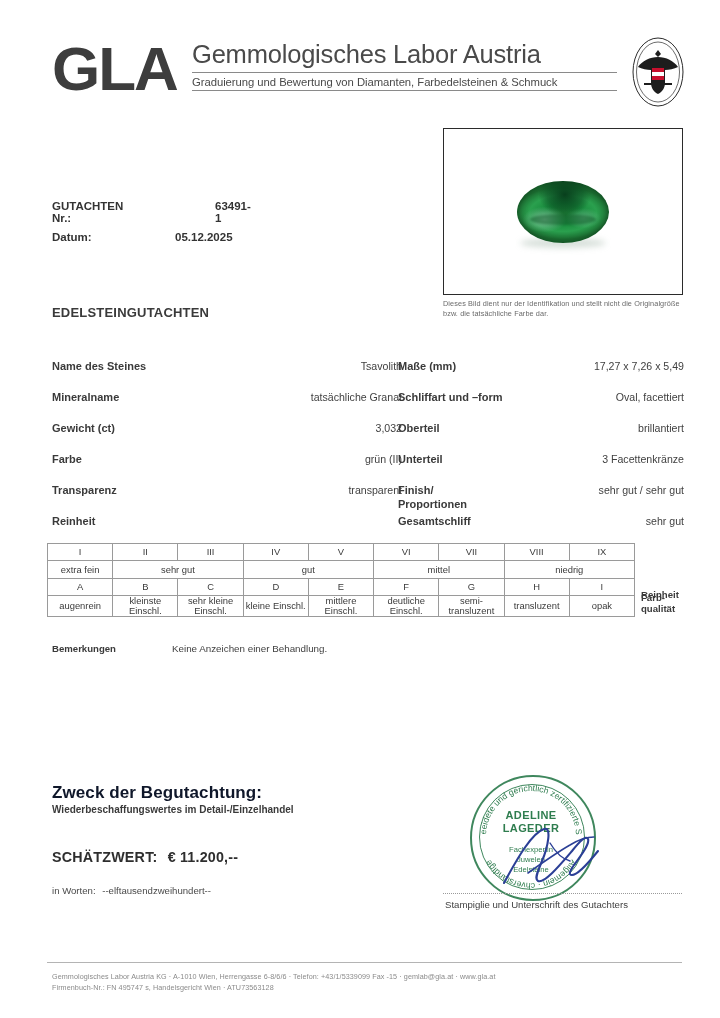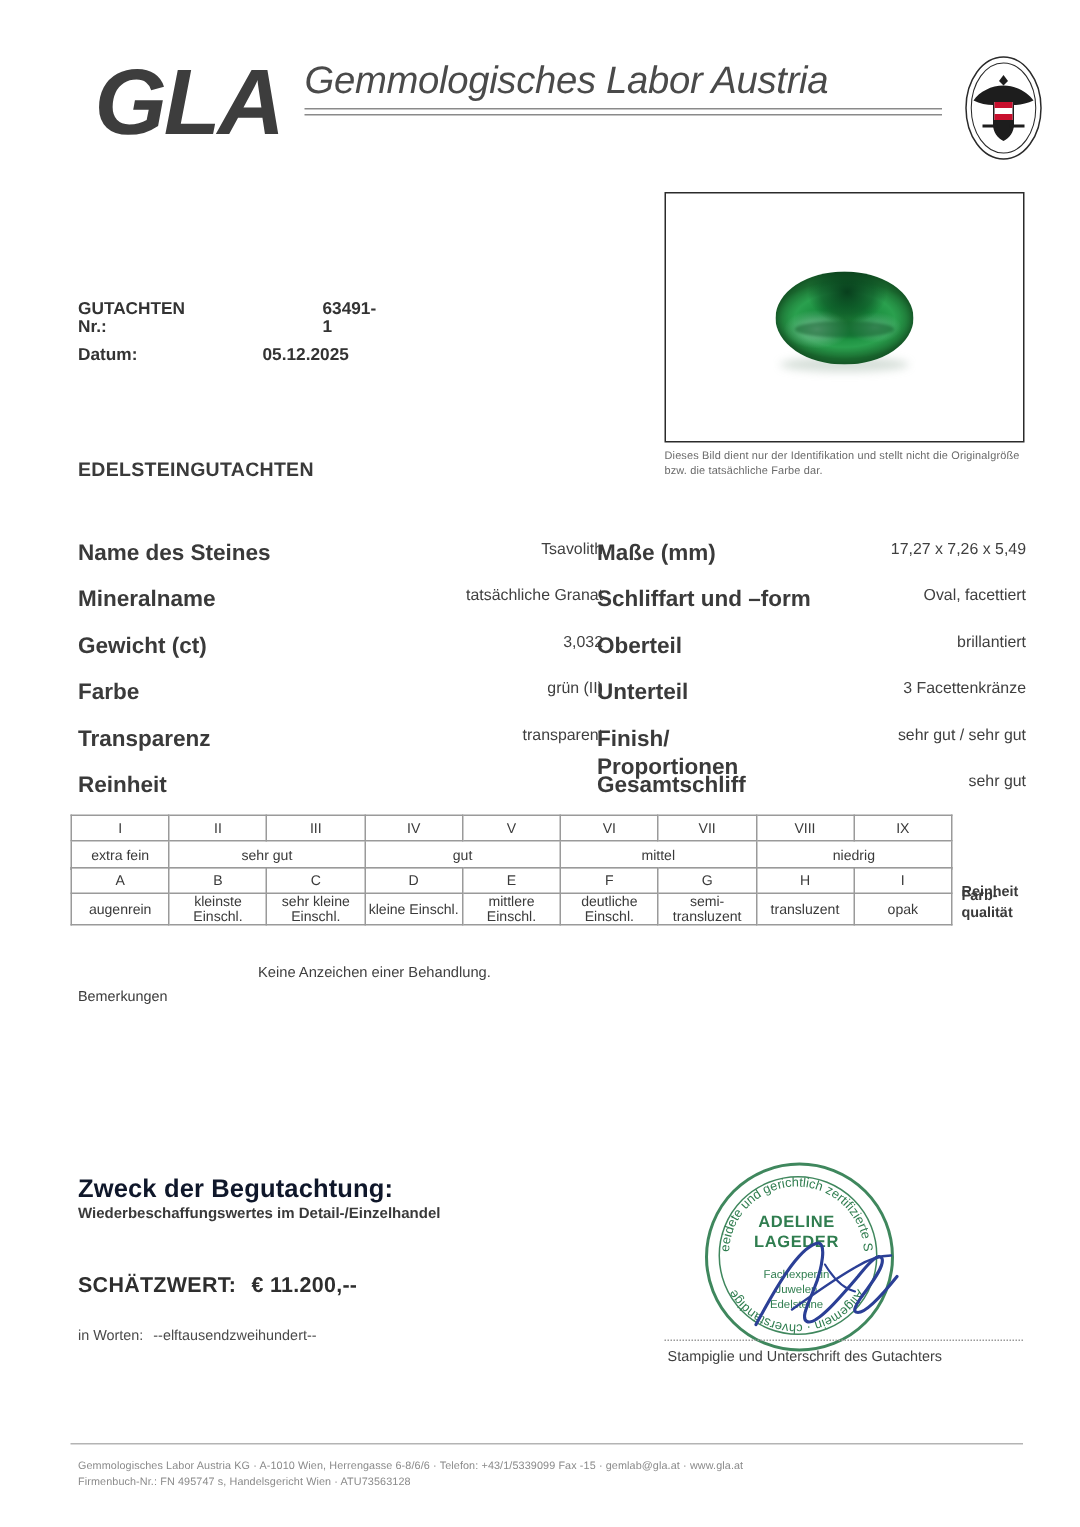--- a/index.html
+++ b/index.html
@@ -18,25 +18,24 @@
 
   .page {
     position: absolute;
     inset: 0;
     background: #fff;
   }
 
   
   .header {
     position: absolute;
-    left: 63px;
+    left: 52px;
     top: 36px;
     width: 620px;
     height: 82px;
-    font-style: italic;
   }
   .logo-gla {
     position: absolute;
     left: 0;
     top: 2px;
     font-size: 62px;
     font-weight: bold;
     letter-spacing: -2px;
     color: #3d3d3d;
     line-height: 1;
@@ -184,21 +183,21 @@
     top: 360px;
     width: 630px;
   }
   .prop-row {
     position: relative;
     height: 31px;
   }
   .prop-label {
     position: absolute;
     top: 0;
-    font-size: 15px;
+    font-size: 11px;
     font-weight: bold;
     color: #3a3a3a;
     line-height: 1.25;
   }
   .prop-value {
     position: absolute;
     top: 0;
     font-size: 10.6px;
     color: #3f3f3f;
     text-align: right;
@@ -261,23 +260,23 @@
   
   .remarks {
     position: absolute;
     left: 52px;
     top: 643px;
     width: 600px;
   }
   .remarks-label {
     position: absolute;
     left: 0;
-    top: 16px;
+    top: 0;
     font-size: 9.6px;
-    font-weight: normal;
+    font-weight: bold;
     color: #3a3a3a;
   }
   .remarks-value {
     position: absolute;
     left: 120px;
     top: 0;
     font-size: 9.8px;
     color: #3f3f3f;
   }
 
@@ -424,20 +423,21 @@
 </head>
 <body>
 
 <div class="page">
 
   <div class="header">
     <div class="logo-gla">GLA</div>
     <div class="header-text">
       <div class="header-title">Gemmologisches Labor Austria</div>
       <div class="header-rule"></div>
+      <div class="header-sub">Graduierung und Bewertung von Diamanten, Farbedelsteinen &amp; Schmuck</div>
       <div class="header-rule2"></div>
     </div>
     <div class="crest">
       <svg viewBox="0 0 56 72" width="56" height="72" aria-hidden="true">
         <ellipse cx="28" cy="36" rx="25" ry="34" fill="none" stroke="#2b2b2b" stroke-width="1"></ellipse>
         <ellipse cx="28" cy="36" rx="21.5" ry="30" fill="none" stroke="#2b2b2b" stroke-width="0.7"></ellipse>
         <path d="M28 14 l3 4 -3 3 -3 -3 z" fill="#1d1d1d"></path>
         <path d="M28 21 C20 21 12 25 8 31 C12 33 17 34 21 34 L21 47 C21 52 24 56 28 58 C32 56 35 52 35 47 L35 34 C39 34 44 33 48 31 C44 25 36 21 28 21 Z" fill="#1d1d1d"></path>
         <rect x="22" y="32" width="12" height="12" fill="#ffffff"></rect>
         <rect x="22" y="32" width="12" height="4" fill="#c8102e"></rect>

